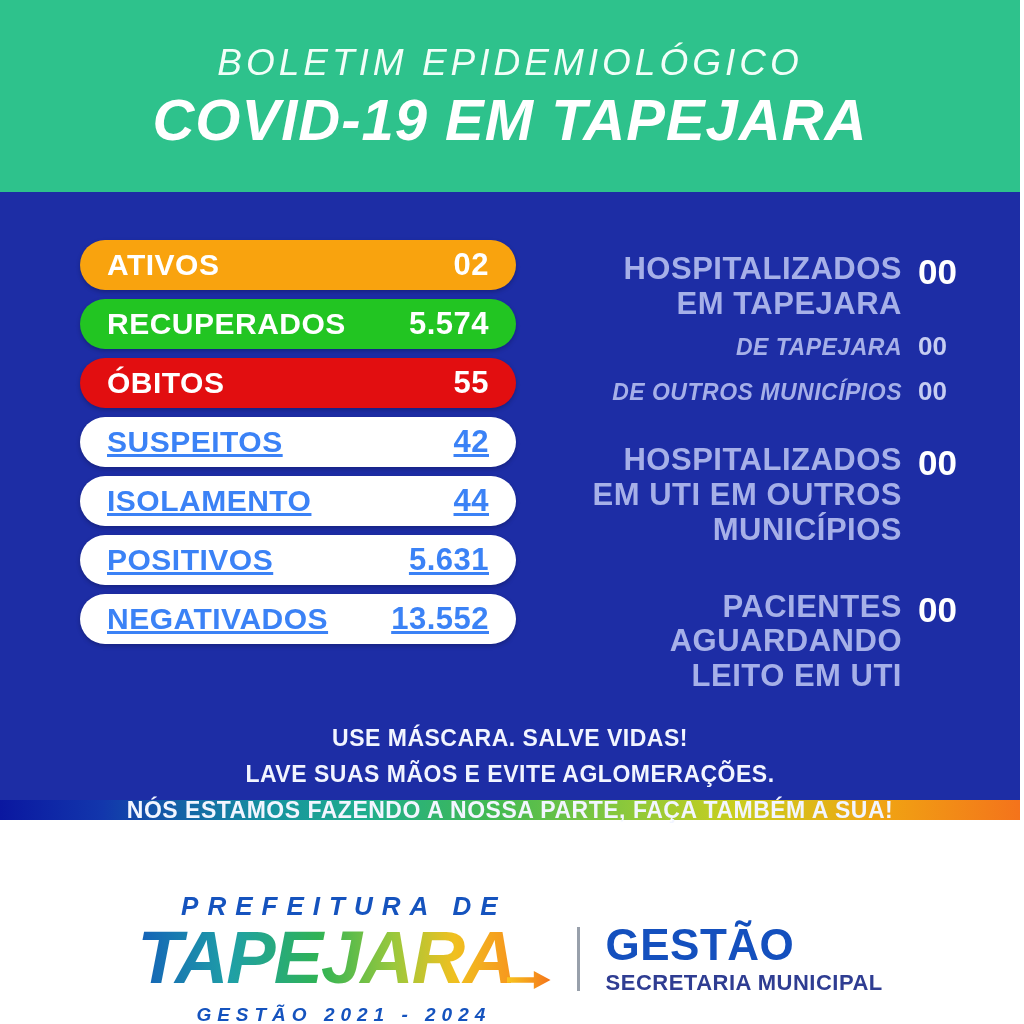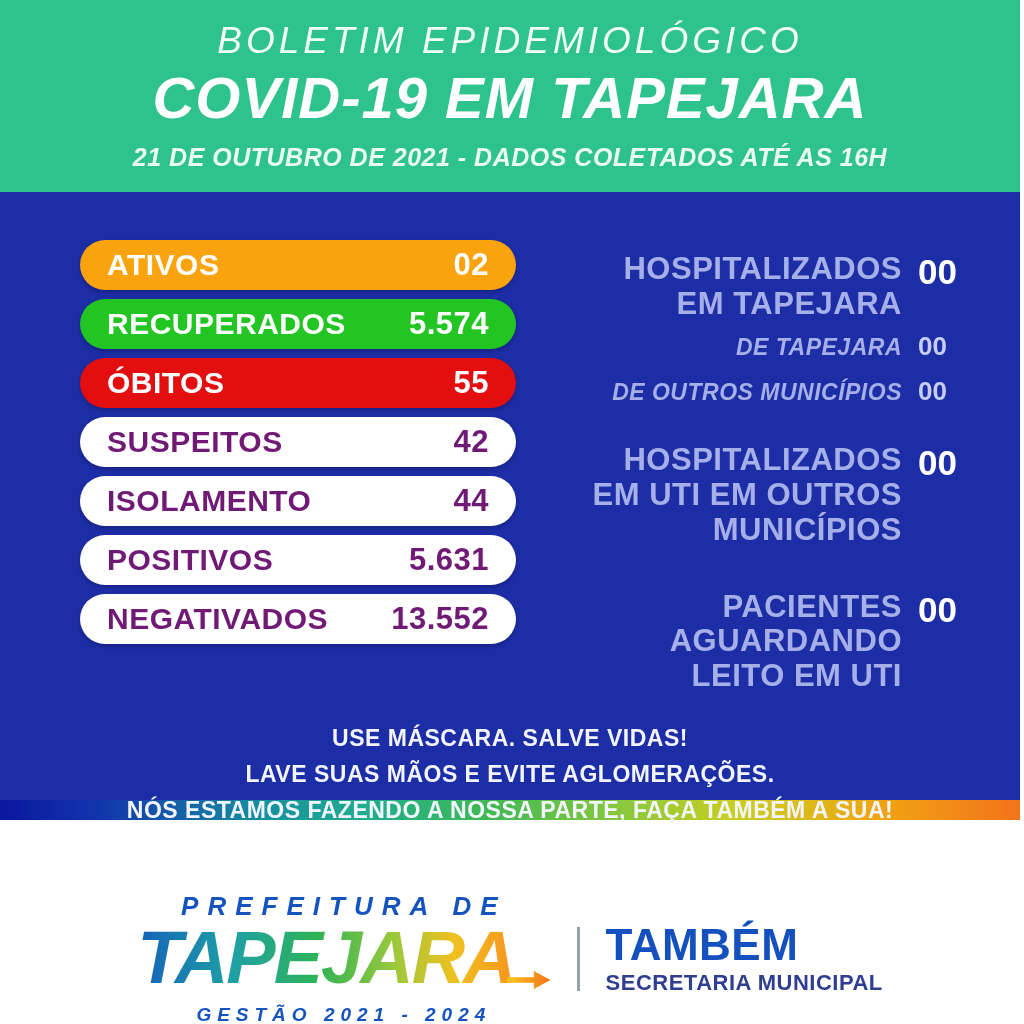--- a/index.html
+++ b/index.html
@@ -18,21 +18,21 @@
   .content{display:flex;box-sizing:border-box;padding:0 30px 0 80px;}
 
   .pills{width:436px;flex-shrink:0;display:flex;flex-direction:column;}
   .pill{height:50px;border-radius:27px;display:flex;align-items:center;justify-content:space-between;
         padding:0 27px;margin-bottom:9px;font-weight:700;box-shadow:0 2px 4px rgba(0,0,20,0.25);}
   .pill .pill-label{font-size:30px;letter-spacing:0.5px;}
   .pill .pill-value{font-size:31px;letter-spacing:0.5px;}
   .pill--orange{background:#F9A30E;color:#FFFFFF;}
   .pill--green{background:#22C522;color:#FFFFFF;}
   .pill--red{background:#E20E10;color:#FFFFFF;}
-  .pill--white{background:#FFFFFF;color:#701a75;}
+  .pill--white{background:#FFFFFF;color:#3b82f6;text-decoration:underline;}
 
   .hospital{flex:1;display:flex;flex-direction:column;align-items:flex-end;padding:12px 14px 0 0;}
   .hosp-group{display:flex;justify-content:flex-end;gap:16px;}
   .hosp-lines{text-align:right;color:#A6B0E8;font-weight:800;font-size:31px;line-height:1.12;letter-spacing:0.5px;}
   .hosp-value{color:#FFFFFF;font-weight:800;font-size:35px;width:58px;text-align:left;line-height:1;padding-top:2px;}
   .hosp-sub{display:flex;justify-content:flex-end;align-items:baseline;gap:16px;margin-top:14px;}
   .hosp-sub-label{color:#A6B0E8;font-style:italic;font-weight:600;font-size:23px;letter-spacing:0.5px;}
   .hosp-sub-value{color:#C6CDF1;font-weight:700;font-size:26px;width:58px;text-align:left;}
   .gap-sub{margin-top:10px;}
   .gap-g2{margin-top:36px;}
@@ -65,21 +65,20 @@
   .dept-sub{color:#2F3D92;font-size:22px;font-weight:600;letter-spacing:0.5px;margin-top:5px;line-height:1;}
 </style>
 </head>
 <body>
 
 <div class="poster">
 
   <div class="header">
     <div class="kicker">BOLETIM EPIDEMIOLÓGICO</div>
     <div class="title">COVID-19 EM TAPEJARA</div>
-    <div class="dateline">21 DE OUTUBRO DE 2021 - DADOS COLETADOS ATÉ AS 16H</div>
   </div>
 
   <div class="main">
     <div class="content">
 
       <div class="pills">
         <div class="pill pill--orange">
           <span class="pill-label">ATIVOS</span>
           <span class="pill-value">02</span>
         </div>
@@ -163,19 +162,19 @@
       <div class="logo-block">
         <div class="prefeitura">PREFEITURA DE</div>
         <div class="city-row">
           <div class="city">TAPEJARA</div>
           <div class="logo-arrow"></div>
         </div>
         <div class="gestao">GESTÃO 2021 - 2024</div>
       </div>
       <div class="divider"></div>
       <div class="dept-block">
-        <div class="dept">TAMBÉM</div>
+        <div class="dept">GESTÃO</div>
         <div class="dept-sub">SECRETARIA MUNICIPAL</div>
       </div>
     </div>
   </div>
 
 </div>
 
 </body></html>

